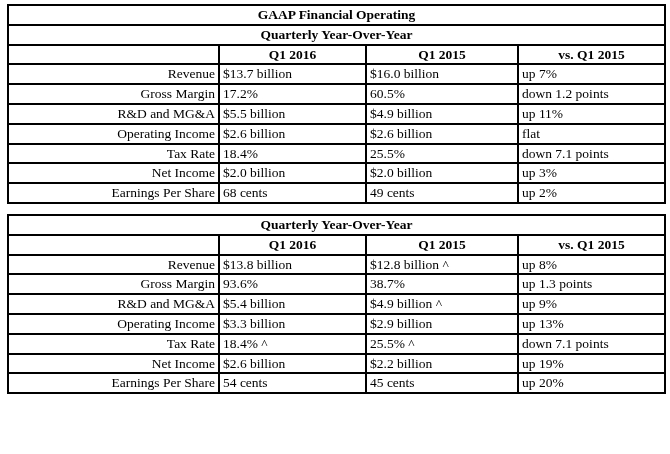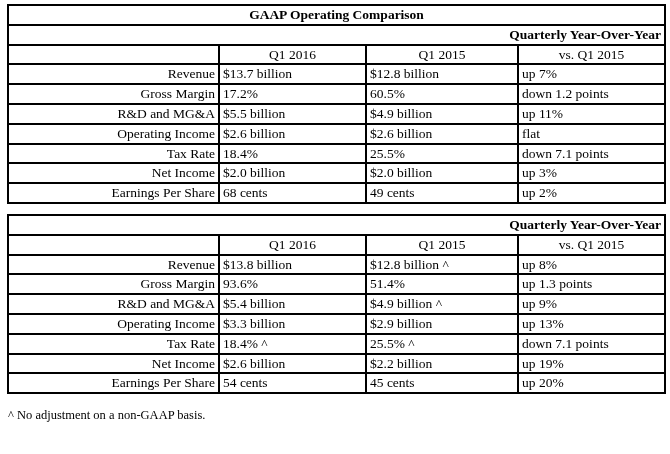--- a/index.html
+++ b/index.html
@@ -32,25 +32,25 @@
     font-size: 13.5px;
   }
   td.title-cell {
     font-weight: bold;
     font-size: 15px;
     text-align: center;
   }
   td.subtitle-cell {
     font-weight: bold;
     font-size: 15px;
-    text-align: right;
+    text-align: center;
     margin-left: 8px;
   }
   td.col-header {
-    font-weight: normal;
+    font-weight: bold;
     font-size: 14px;
     text-align: center;
     margin-top: 24px;
   }
   td.row-label {
     text-align: right;
   }
   td.val {
     text-align: left;
   }
@@ -70,35 +70,35 @@
 
   <table class="fin-table">
     <colgroup>
       <col style="width:211px">
       <col style="width:147px">
       <col style="width:152px">
       <col style="width:147px">
     </colgroup>
     <tbody>
       <tr>
-        <td colspan="4" class="title-cell">GAAP Operating Comparison</td>
+        <td colspan="4" class="title-cell">GAAP Financial Operating</td>
       </tr>
       <tr>
         <td colspan="4" class="subtitle-cell">Quarterly Year-Over-Year</td>
       </tr>
       <tr>
         <td class="col-header"></td>
         <td class="col-header">Q1 2016</td>
         <td class="col-header">Q1 2015</td>
         <td class="col-header">vs. Q1 2015</td>
       </tr>
       <tr>
         <td class="row-label">Revenue</td>
         <td class="val">$13.7 billion</td>
-        <td class="val">$12.8 billion</td>
+        <td class="val">$16.0 billion</td>
         <td class="val">up 7%</td>
       </tr>
       <tr>
         <td class="row-label">Gross Margin</td>
         <td class="val">17.2%</td>
         <td class="val">60.5%</td>
         <td class="val">down 1.2 points</td>
       </tr>
       <tr>
         <td class="row-label">R&amp;D and MG&amp;A</td>
@@ -152,21 +152,21 @@
       </tr>
       <tr>
         <td class="row-label">Revenue</td>
         <td class="val">$13.8 billion</td>
         <td class="val">$12.8 billion ^</td>
         <td class="val">up 8%</td>
       </tr>
       <tr>
         <td class="row-label">Gross Margin</td>
         <td class="val">93.6%</td>
-        <td class="val">51.4%</td>
+        <td class="val">38.7%</td>
         <td class="val">up 1.3 points</td>
       </tr>
       <tr>
         <td class="row-label">R&amp;D and MG&amp;A</td>
         <td class="val">$5.4 billion</td>
         <td class="val">$4.9 billion ^</td>
         <td class="val">up 9%</td>
       </tr>
       <tr>
         <td class="row-label">Operating Income</td>
@@ -188,15 +188,14 @@
       </tr>
       <tr>
         <td class="row-label">Earnings Per Share</td>
         <td class="val">54 cents</td>
         <td class="val">45 cents</td>
         <td class="val">up 20%</td>
       </tr>
     </tbody>
   </table>
 
-  <p class="footnote">^ No adjustment on a non-GAAP basis.</p>
 
 </div>
 
 </body></html>

